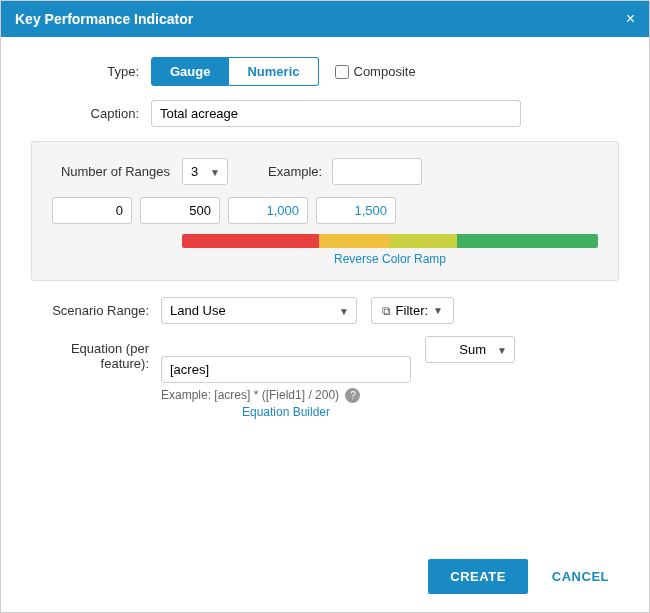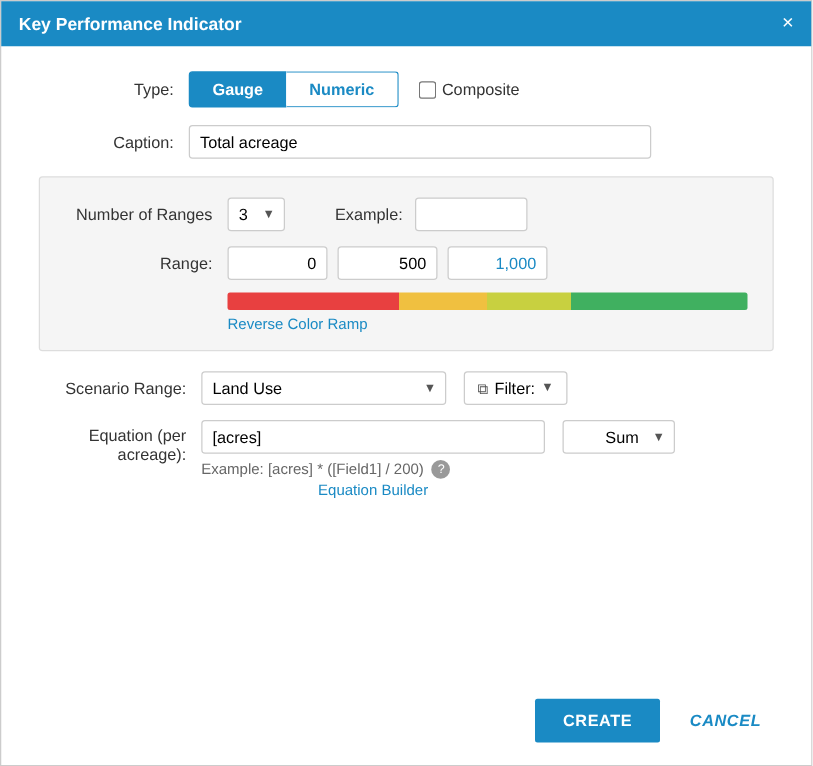--- a/index.html
+++ b/index.html
@@ -177,21 +177,21 @@
     }
     .color-ramp {
       margin-top: 6px;
       margin-bottom: 4px;
       height: 14px;
       border-radius: 2px;
       background: linear-gradient(to right, #e84040 0%, #e84040 33%, #f0c040 33%, #f0c040 50%, #c8d040 50%, #c8d040 66%, #40b060 66%, #40b060 100%);
       width: 100%;
     }
     .reverse-ramp-link {
-      text-align: left;
+      text-align: center;
       color: #1a8ac4;
       font-size: 12px;
       cursor: pointer;
       margin-top: 4px;
     }
     .scenario-section {
       padding: 0 0 10px 0;
     }
     .scenario-row {
       display: flex;
@@ -222,22 +222,23 @@
       background: #fff;
       cursor: pointer;
       font-size: 13px;
       gap: 5px;
     }
     .equation-col {
       display: flex;
       flex-direction: column;
     }
     .equation-input {
-      width: 275px;
+      width: 250px;
       margin-bottom: 5px;
+      margin-top: 20px;
     }
     .example-text {
       font-size: 12px;
       color: #666;
     }
     .eq-builder-link {
       color: #1a8ac4;
       font-size: 12px;
       cursor: pointer;
       margin-top: 2px;
@@ -271,21 +272,20 @@
     .btn-cancel {
       background: #fff;
       color: #1a8ac4;
       border: none;
       padding: 10px 16px;
       font-size: 13px;
       font-weight: bold;
       border-radius: 2px;
       cursor: pointer;
       letter-spacing: 0.5px;
-      font-style: italic;
     }
 
     .question-icon {
       display: inline-block;
       width: 15px;
       height: 15px;
       background: #999;
       color: #fff;
       border-radius: 50%;
       text-align: center;
@@ -342,25 +342,25 @@
             <option>4</option>
             <option>5</option>
           </select>
           <span class="select-arrow">▼</span>
         </div>
         <span class="target-label">Example:</span>
         <input type="text" class="target-input" value="" style="">
       </div>
 
       <div class="range-row">
-        <span class="section-label">Range:</span>
         <div class="range-inputs-group">
           <input type="text" class="range-input" value="0" style="">
           <input type="text" class="range-input" value="500" style="">
           <input type="text" class="range-input blue-text" value="1,000" style="">
+          <input type="text" class="range-input blue-text" value="1,500" style="">
         </div>
       </div>
 
       <div style="padding-left: 130px;">
         <div class="color-ramp"></div>
         <div class="reverse-ramp-link">Reverse Color Ramp</div>
       </div>
     </div>
 
     <div class="scenario-section">
@@ -376,21 +376,21 @@
           <span class="select-arrow">▼</span>
         </div>
         <button class="filter-btn">
           <span class="stack-icon">⧉</span>
           <span>Filter:</span>
           <span style="font-size:10px; color:#555;">▼</span>
         </button>
       </div>
 
       <div class="scenario-row" style="align-items: flex-start;">
-        <span class="scenario-label eq">Equation (per acreage):</span>
+        <span class="scenario-label eq">Equation (per feature):</span>
         <div class="equation-col">
           <input type="text" class="equation-input" value="[acres]" style="">
           <span class="example-text">
             <span>Example: [acres] * ([Field1] / 200)</span>
             <span class="question-icon">?</span>
           </span>
           <span class="eq-builder-link">Equation Builder</span>
         </div>
         <div class="sum-select-wrapper">
           <div class="select-wrapper">

